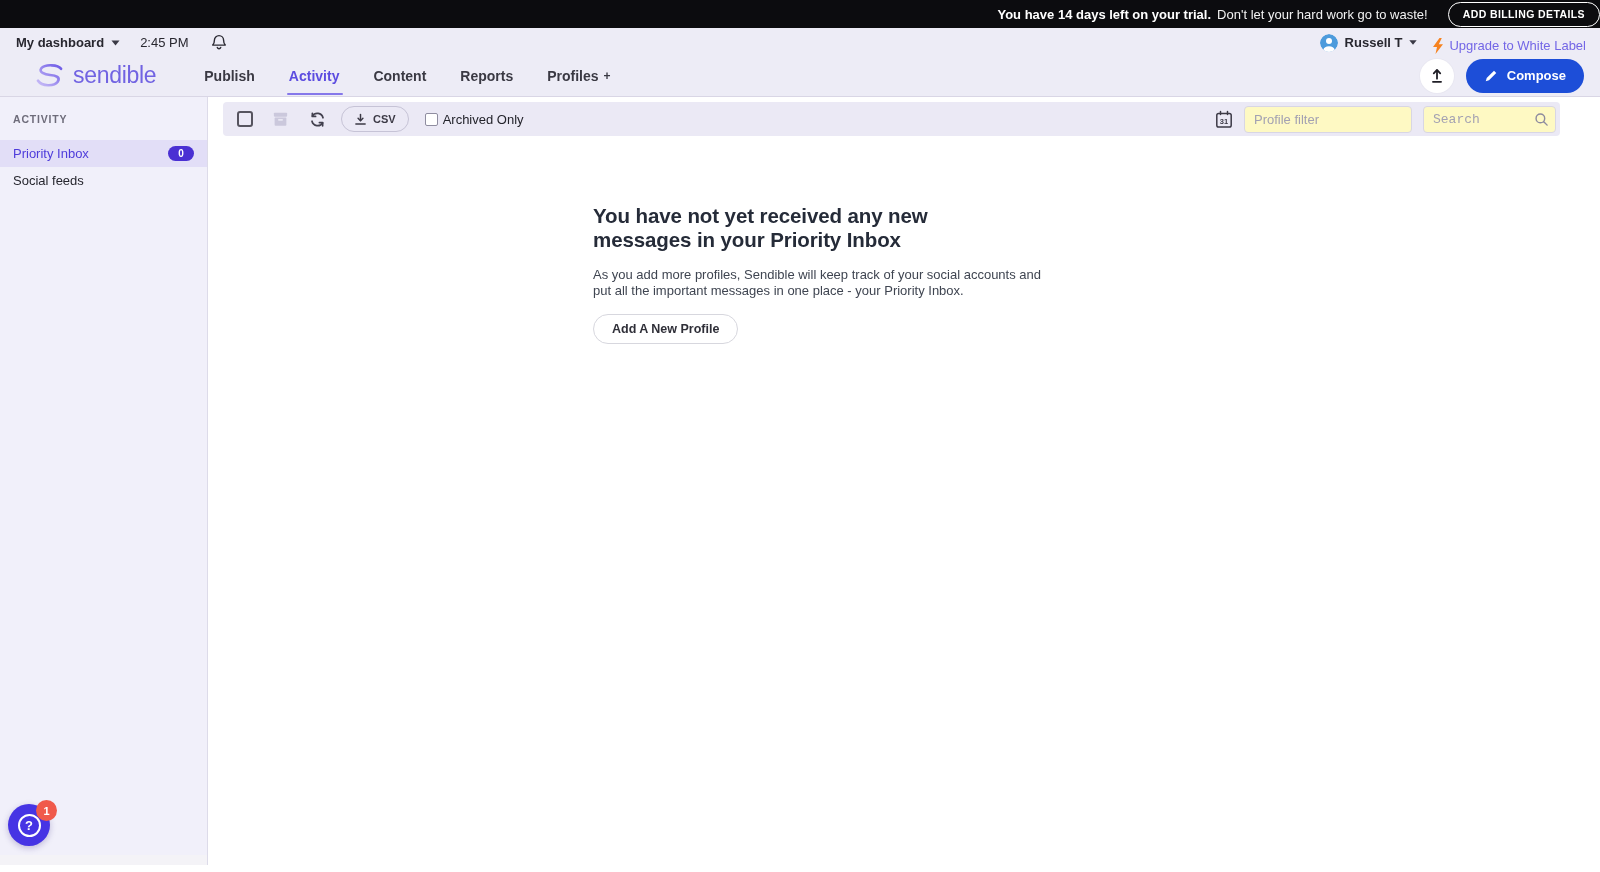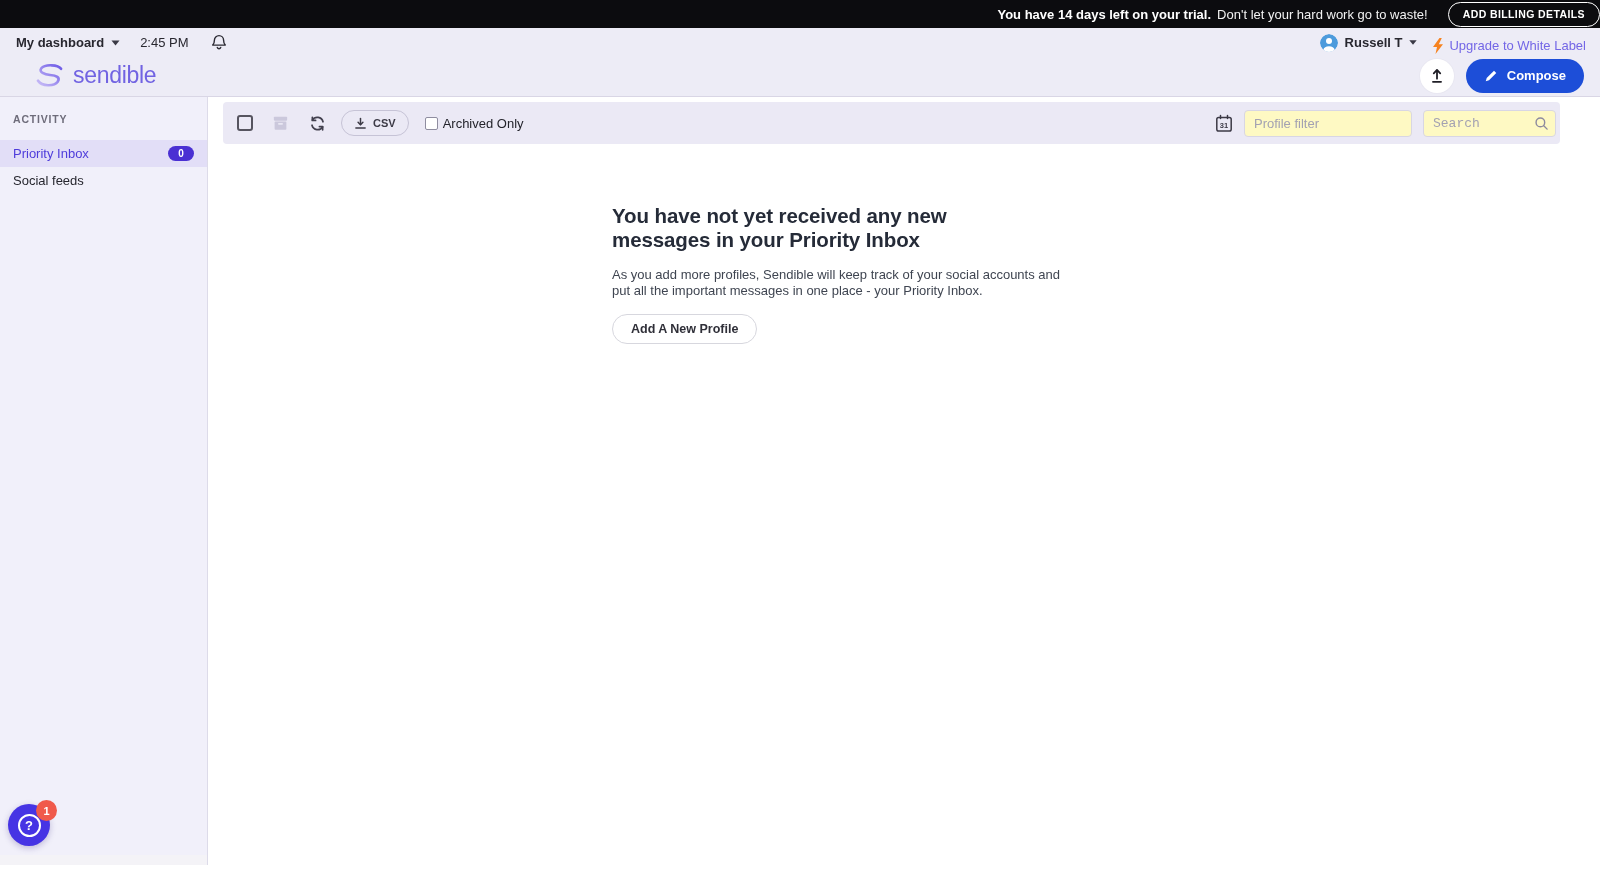--- a/index.html
+++ b/index.html
@@ -42,39 +42,39 @@
   .side-label { padding:16px 13px 0 13px; font-size:10.5px; font-weight:700; letter-spacing:.8px; color:#6e6c7a; }
   .side-items { margin-top:15px; }
   .side-item { height:27px; display:flex; align-items:center; padding:0 13px; font-size:13px; color:#26262e; cursor:pointer; }
   .side-item.selected { background:#e2def7; color:#4e3cdb; }
   .side-badge { margin-left:auto; background:#4a30d3; color:#fff; font-size:10px; font-weight:700; border-radius:9px; min-width:26px; height:15px; display:flex; align-items:center; justify-content:center; }
   .side-bottom { position:absolute; bottom:0; left:0; right:0; height:10px; background:#f4f3f7; }
 
   .content { flex:1; background:#fff; position:relative; }
 
   
-  .toolbar { margin:5px 40px 0 15px; height:42px; background:#ebe9f5; border-radius:4px; display:flex; align-items:center; padding:0 4px 0 14px; }
+  .toolbar { margin:5px 40px 0 15px; height:34px; background:#ebe9f5; border-radius:4px; display:flex; align-items:center; padding:0 4px 0 14px; }
   .tb-check { width:16px; height:16px; border:2px solid #56545f; border-radius:3px; background:transparent; cursor:pointer; }
   .tb-icon-btn { background:none; border:none; display:flex; align-items:center; cursor:pointer; padding:0; }
   .tb-archive { margin-left:18px; }
   .tb-refresh { margin-left:18px; }
   .csv-btn { margin-left:14px; height:26px; display:flex; align-items:center; gap:6px; border:1px solid #c6c3d6; border-radius:14px; background:transparent; padding:0 12px; font-size:11px; font-weight:700; color:#3c3a46; font-family:inherit; cursor:pointer; }
   .archived { margin-left:16px; display:flex; align-items:center; gap:5px; cursor:pointer; }
   .archived .box { width:13px; height:13px; background:#fff; border:1px solid #8f8da0; border-radius:2px; }
   .archived .lbl { font-size:13px; color:#23232b; }
   .toolbar .right { margin-left:auto; display:flex; align-items:center; gap:11px; }
   .tb-input { height:27px; border:1px solid #d8d6e4; border-radius:4px; background:#fef9c3; font-size:13px; font-family:inherit; color:#33323c; padding:0 9px; outline:none; }
   .tb-input::placeholder { color:#a3a1b2; }
   .pf-input { width:168px; }
   .search-wrap { position:relative; }
   .search-input { width:133px; padding-right:14px;font-family:Liberation Mono, monospace; }
   .search-wrap svg { position:absolute; right:7px; top:6px; }
 
   
-  .empty { position:absolute; left:404px; top:107px; width:470px; }
+  .empty { position:absolute; left:385px; top:107px; width:470px; }
   .empty h1 { font-size:20.5px; line-height:1.17; font-weight:700; color:#252b38; max-width:352px; letter-spacing:-0.1px; }
   .empty p { margin-top:15px; font-size:13px; line-height:1.27; color:#3f4551; max-width:452px; }
   .empty .add-btn { margin-top:14px; height:30px; background:#fff; border:1px solid #d7d7de; border-radius:15px; padding:0 18px; font-size:12.5px; font-weight:700; color:#2f2f38; font-family:inherit; cursor:pointer; }
 
   
   .help { position:absolute; left:8px; top:804px; width:42px; height:42px; }
   .help-btn { width:42px; height:42px; border-radius:50%; background:#4634e4; border:none; cursor:pointer; display:flex; align-items:center; justify-content:center; box-shadow:0 2px 6px rgba(40,20,120,.25); }
   .help-q { width:23px; height:23px; border-radius:50%; border:2.5px solid #fff; color:#fff; font-size:13px; font-weight:700; display:flex; align-items:center; justify-content:center; }
   .help-badge { position:absolute; top:-4px; right:-7px; width:21px; height:21px; border-radius:50%; background:#f05a4b; color:#fff; font-size:11px; font-weight:700; display:flex; align-items:center; justify-content:center; }
 </style>
@@ -128,20 +128,38 @@
       <svg width="31" height="25" viewBox="0 0 32 26">
         <defs>
           <linearGradient id="lg" x1="0" y1="1" x2="1" y2="0">
             <stop offset="0" stop-color="#cabef7"></stop>
               <stop offset="1" stop-color="#6b58e6"></stop>
           </linearGradient>
         </defs>
         <path d="M28 6 C25 1.5 11 1 7.5 5.5 C4.5 9.5 11 12 16.5 12.5 C23 13 27.5 15 24.5 19.5 C21 24.5 8 24.5 4 18.5" fill="none" stroke="url(#lg)" stroke-width="2.8" stroke-linecap="round"></path>
       </svg>
       <span class="logo-word">sendible</span>
+    </div>
+    <div class="nav">
+      <div class="nav-item">
+          <span>Publish</span>
+        </div>
+      <div class="nav-item active">
+          <span>Activity</span>
+        </div>
+      <div class="nav-item">
+          <span>Content</span>
+        </div>
+      <div class="nav-item">
+          <span>Reports</span>
+        </div>
+      <div class="nav-item">
+        <span>Profiles</span>
+        <span class="plus">+</span>
+      </div>
     </div>
     <div class="right">
       <button class="upload-btn">
         <svg width="18" height="18" viewBox="0 0 20 20">
           <path d="M10 13 V4" stroke="#1f1e26" stroke-width="2" stroke-linecap="round" fill="none"></path>
           <path d="M6.4 7 L10 3.2 L13.6 7" stroke="#1f1e26" stroke-width="2" stroke-linecap="round" stroke-linejoin="round" fill="none"></path>
           <path d="M5.5 16.5 h9" stroke="#1f1e26" stroke-width="2" stroke-linecap="round" fill="none"></path>
         </svg>
       </button>
       <button class="compose-btn">

